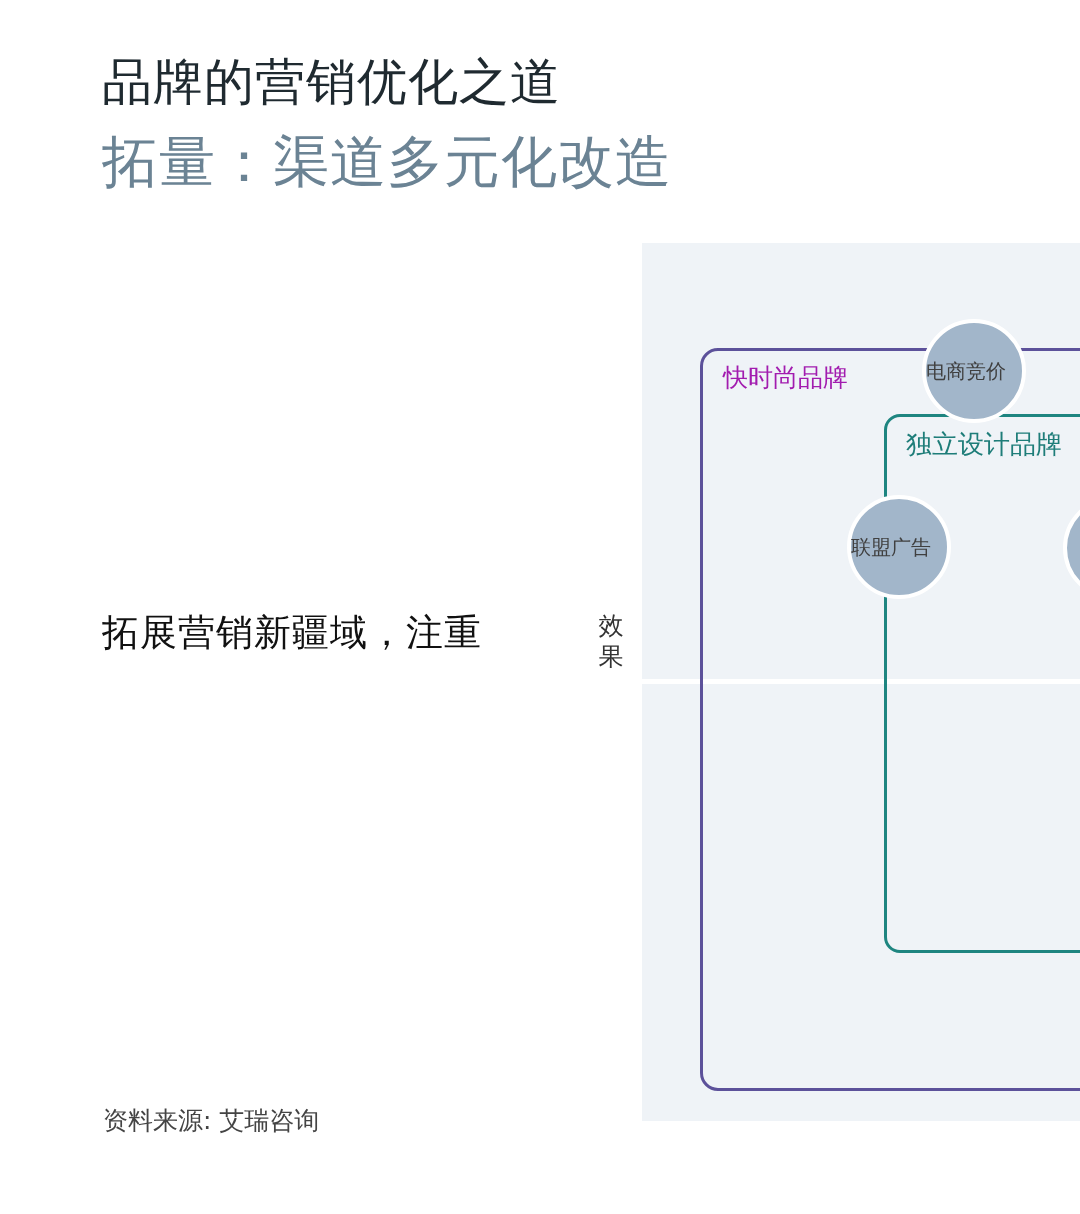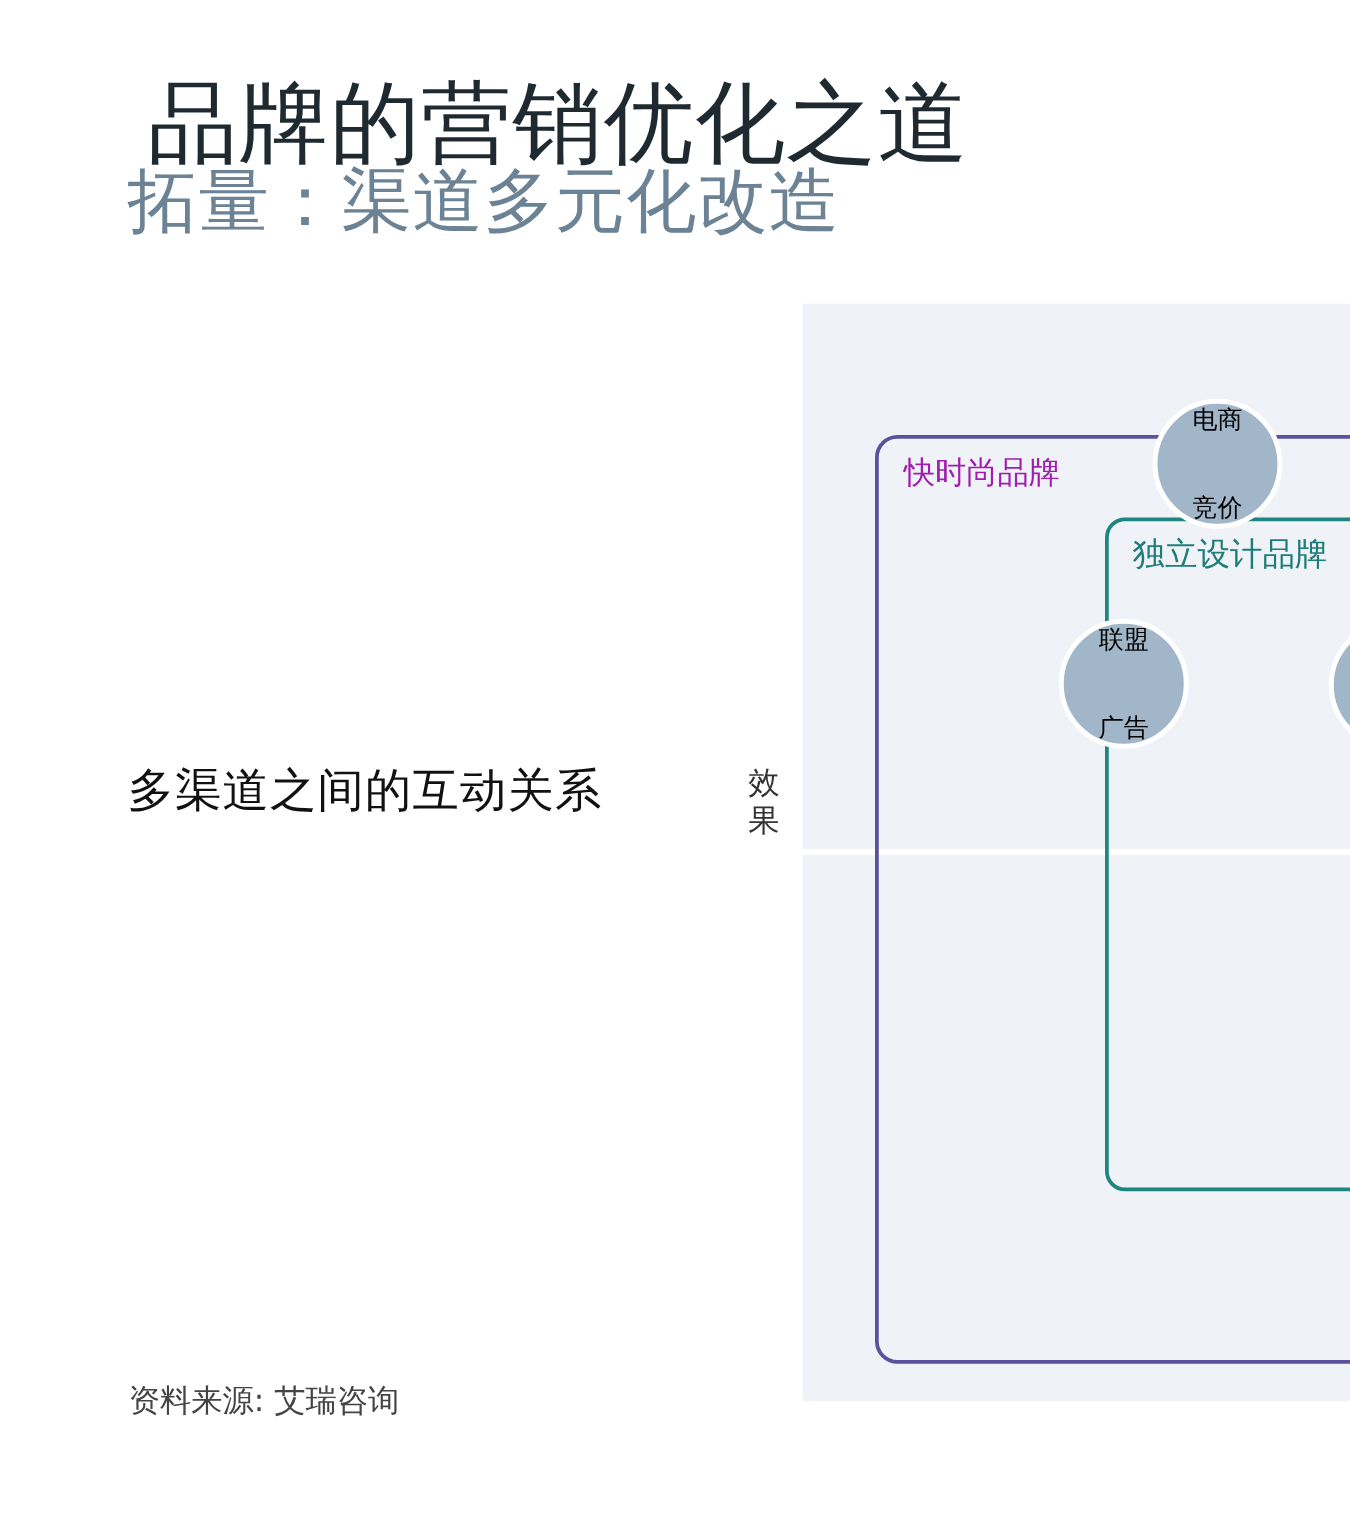--- a/index.html
+++ b/index.html
@@ -11,27 +11,27 @@
       width: 1080px;
       height: 1214px;
       position: relative;
       overflow: hidden;
       font-family: "DejaVu Sans", "Liberation Sans", sans-serif;
     }
     .title-main {
       position: absolute;
       left: 102px;
       top: 40px;
-      font-size: 72px;
+      font-size: 50px;
       line-height: 84px;
       color: #1f2a30;
       letter-spacing: 1px;
       white-space: nowrap;
       font-weight: normal;
-      margin: 16px;
+      margin: 0;
     }
     .title-sub {
       position: absolute;
       left: 102px;
       top: 120px;
       font-size: 56px;
       line-height: 84px;
       color: #6b8394;
       letter-spacing: 1px;
       white-space: nowrap;
@@ -125,41 +125,41 @@
     }
     .bubble {
       position: absolute;
       width: 96px;
       height: 96px;
       border-radius: 50%;
       background: #a2b6ca;
       border: 4px solid #ffffff;
       box-sizing: content-box;
       display: flex;
-      flex-direction: column;
+      flex-direction: row;
       align-items: center;
-      justify-content: space-between;
-      color: #000000;
+      justify-content: flex-start;
+      color: #404040;
       font-size: 20px;
       line-height: 25px;
       text-align: center;
     }
     .bubble span { display: block; }
     .bubble-ecommerce { left: 922px; top: 319px; }
     .bubble-alliance { left: 847px; top: 495px; }
     .bubble-partial { left: 1063px; top: 496px; }
   </style>
 </head>
 <body>
 
 <h1 class="title-main">品牌的营销优化之道</h1>
 <h2 class="title-sub">拓量：渠道多元化改造</h2>
 
 <div class="summary">
-  <span>多渠道之间的互动关系</span>
+  <span>拓展营销新疆域，注重</span>
 </div>
 
 <div class="axis-label">
   <span>效</span>
   <span>果</span>
 </div>
 
 <div class="panel"></div>
 <div class="divider"></div>
 

